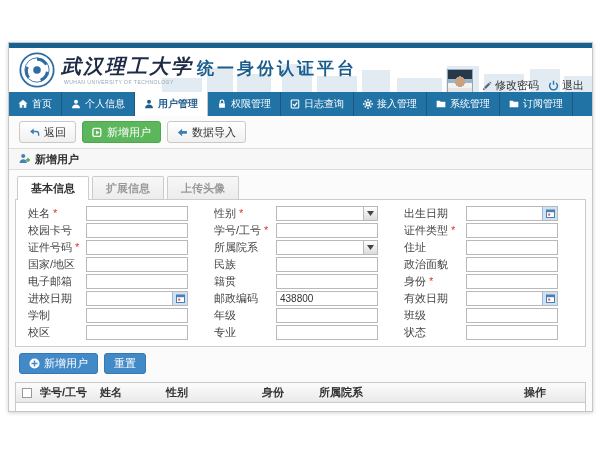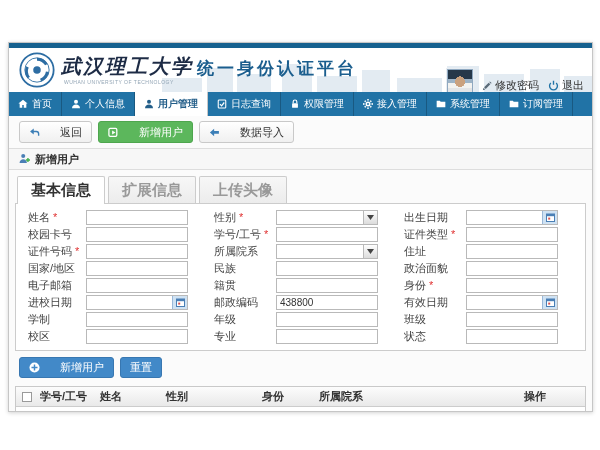--- a/index.html
+++ b/index.html
@@ -25,32 +25,32 @@
       linear-gradient(#26384a 0 30%, #9db3c6 30% 42%, #f2f2f0 42% 58%, #e2e4e6 58%); }
   .hlink { display:flex; align-items:center; gap:3px; font-size:11px; color:#333; cursor:pointer; }
   .hic { display:inline-flex; }
   .nav { height:24px; background:#2173a6; display:flex; align-items:stretch; flex:0 0 auto; }
   .nav-item { display:flex; align-items:center; gap:4px; padding:0 9px; font-size:10px; color:#fff;
     border-right:1px solid rgba(0,0,0,.22); cursor:pointer; white-space:nowrap; }
   .nav-item.active { background:#fff; color:#235e89; font-weight:bold; }
   .nic { display:inline-flex; }
   .content { flex:1; background:#fbfbfb; display:flex; flex-direction:column; overflow:hidden; }
   .toolbar { display:flex; gap:6px; padding:5px 10px; flex:0 0 auto; }
-  .btn { display:inline-flex; align-items:center; gap:20px; height:22px; padding:0 9px;
+  .btn { display:inline-flex; align-items:center; gap:4px; height:22px; padding:0 9px;
     font-size:11px; border-radius:3px; cursor:pointer; font-family:inherit;text-align:center; }
   .btn-default { background:linear-gradient(#ffffff,#f0f0f0); border:1px solid #c9c9c9; color:#333; }
   .btn-green { background:#5cb75c; border:1px solid #4ea64e; color:#fff; }
   .btn-blue { background:#4289c8; border:1px solid #3877b1; color:#fff; height:21px; }
   .bic { display:inline-flex; }
   .panel-header { border-top:1px solid #ddd; border-bottom:1px solid #ddd; background:#f7f7f7;
     height:22px; display:flex; align-items:center; gap:5px; padding:0 10px;
     font-size:11px; font-weight:bold; color:#333; flex:0 0 auto; }
   .tabs-wrap { padding:6px 6px 0; flex:0 0 auto; }
   .tabs { display:flex; gap:3px; margin-left:2px; position:relative; z-index:2; }
-  .tab { padding:4px 13px 3px; font-size:15px; font-weight:bold; color:#999;
+  .tab { padding:4px 13px 3px; font-size:11px; font-weight:bold; color:#999;
     background:linear-gradient(#f7f7f7,#ececec); border:1px solid #ccc; border-bottom:none;
     border-radius:2px 2px 0 0; cursor:pointer; }
   .tab.active { background:#fff; color:#333; margin-bottom:-1px; padding-bottom:4px; }
   .form-box { border:1px solid #ccc; background:#fff; padding:5px 2px; }
   .form-row { display:flex; align-items:center; height:17px; }
   .f-label { font-size:11px; color:#444; white-space:nowrap; }
   .lb1 { width:58px; margin-left:10px; }
   .lb2 { width:62px; margin-left:26px; }
   .lb3 { width:62px; margin-left:26px; }
   .req { color:#e03131; }
@@ -152,34 +152,34 @@
             <svg width="10" height="10" viewBox="0 0 12 12">
               <circle cx="6" cy="3.2" r="2.4" fill="currentColor"></circle>
               <path fill="currentColor" d="M1.2 11c.2-3 2.2-4.4 4.8-4.4s4.6 1.4 4.8 4.4z"></path>
             </svg>
           </span>
           <span class="nlb">用户管理</span>
         </div>
         <div class="nav-item">
           <span class="nic">
             <svg width="10" height="10" viewBox="0 0 12 12">
+              <path fill="none" stroke="currentColor" stroke-width="1.4" d="M3.8 5.2V3.4a2.2 2.2 0 0 1 4.4 0v1.8"></path>
+              <rect x="2.5" y="5.2" width="7" height="5.4" rx=".8" fill="currentColor"></rect>
+            </svg>
+          </span>
+          <span class="nlb">权限管理</span>
+        </div>
+        <div class="nav-item">
+          <span class="nic">
+            <svg width="10" height="10" viewBox="0 0 12 12">
               <rect x="1.5" y="1.2" width="9" height="9.6" rx="1" fill="none" stroke="currentColor" stroke-width="1.3"></rect>
               <path fill="none" stroke="currentColor" stroke-width="1.5" d="M3.5 6.2l2 2 3.2-4"></path>
             </svg>
           </span>
           <span class="nlb">日志查询</span>
-        </div>
-        <div class="nav-item">
-          <span class="nic">
-            <svg width="10" height="10" viewBox="0 0 12 12">
-              <path fill="none" stroke="currentColor" stroke-width="1.4" d="M3.8 5.2V3.4a2.2 2.2 0 0 1 4.4 0v1.8"></path>
-              <rect x="2.5" y="5.2" width="7" height="5.4" rx=".8" fill="currentColor"></rect>
-            </svg>
-          </span>
-          <span class="nlb">权限管理</span>
         </div>
         <div class="nav-item">
           <span class="nic">
             <svg width="10" height="10" viewBox="0 0 12 12">
               <path fill="currentColor" d="M5.2 0h1.6l.3 1.7-2.2.1zM5.2 12h1.6l.3-1.7-2.2-.1zM0 5.2v1.6l1.7.3.1-2.2zM12 5.2v1.6l-1.7.3-.1-2.2zM1.5 2.6L2.6 1.5l1.5 1-1.6 1.6zM9.4 10.5l1.1-1.1-1-1.5-1.6 1.6zM10.5 2.6L9.4 1.5l-1.5 1 1.6 1.6zM2.6 10.5l-1.1-1.1 1-1.5 1.6 1.6z"></path>
               <circle cx="6" cy="6" r="3" fill="currentColor"></circle>
               <circle cx="6" cy="6" r="1.2" fill="#2173a6"></circle>
             </svg>
           </span>
           <span class="nlb">接入管理</span>

